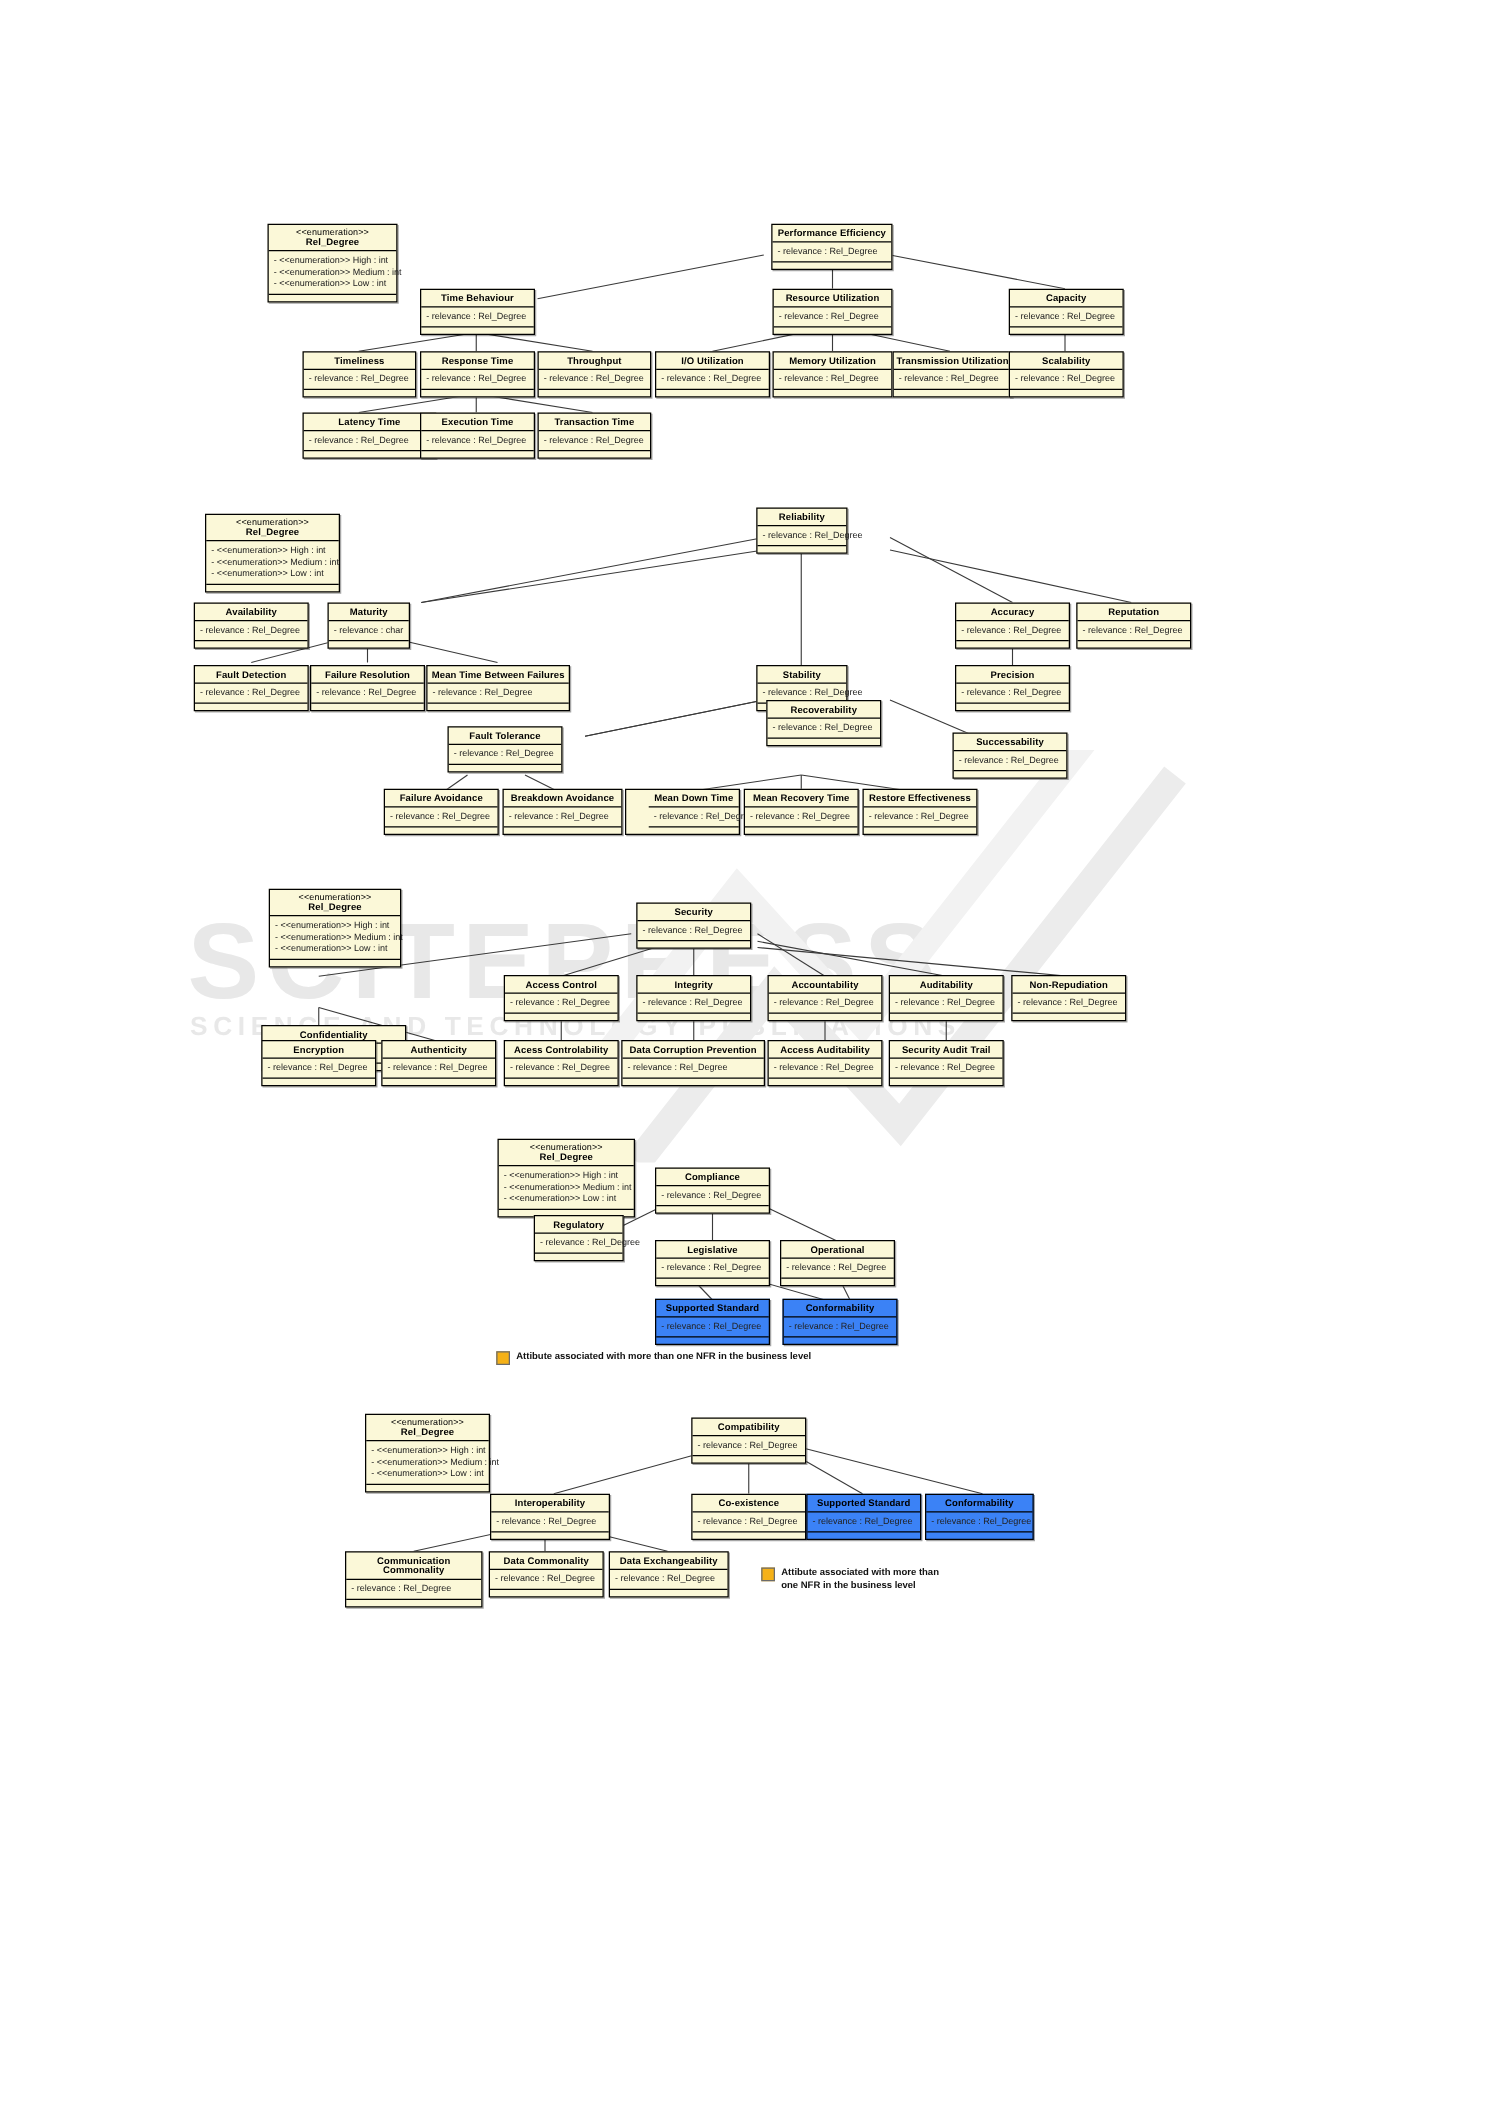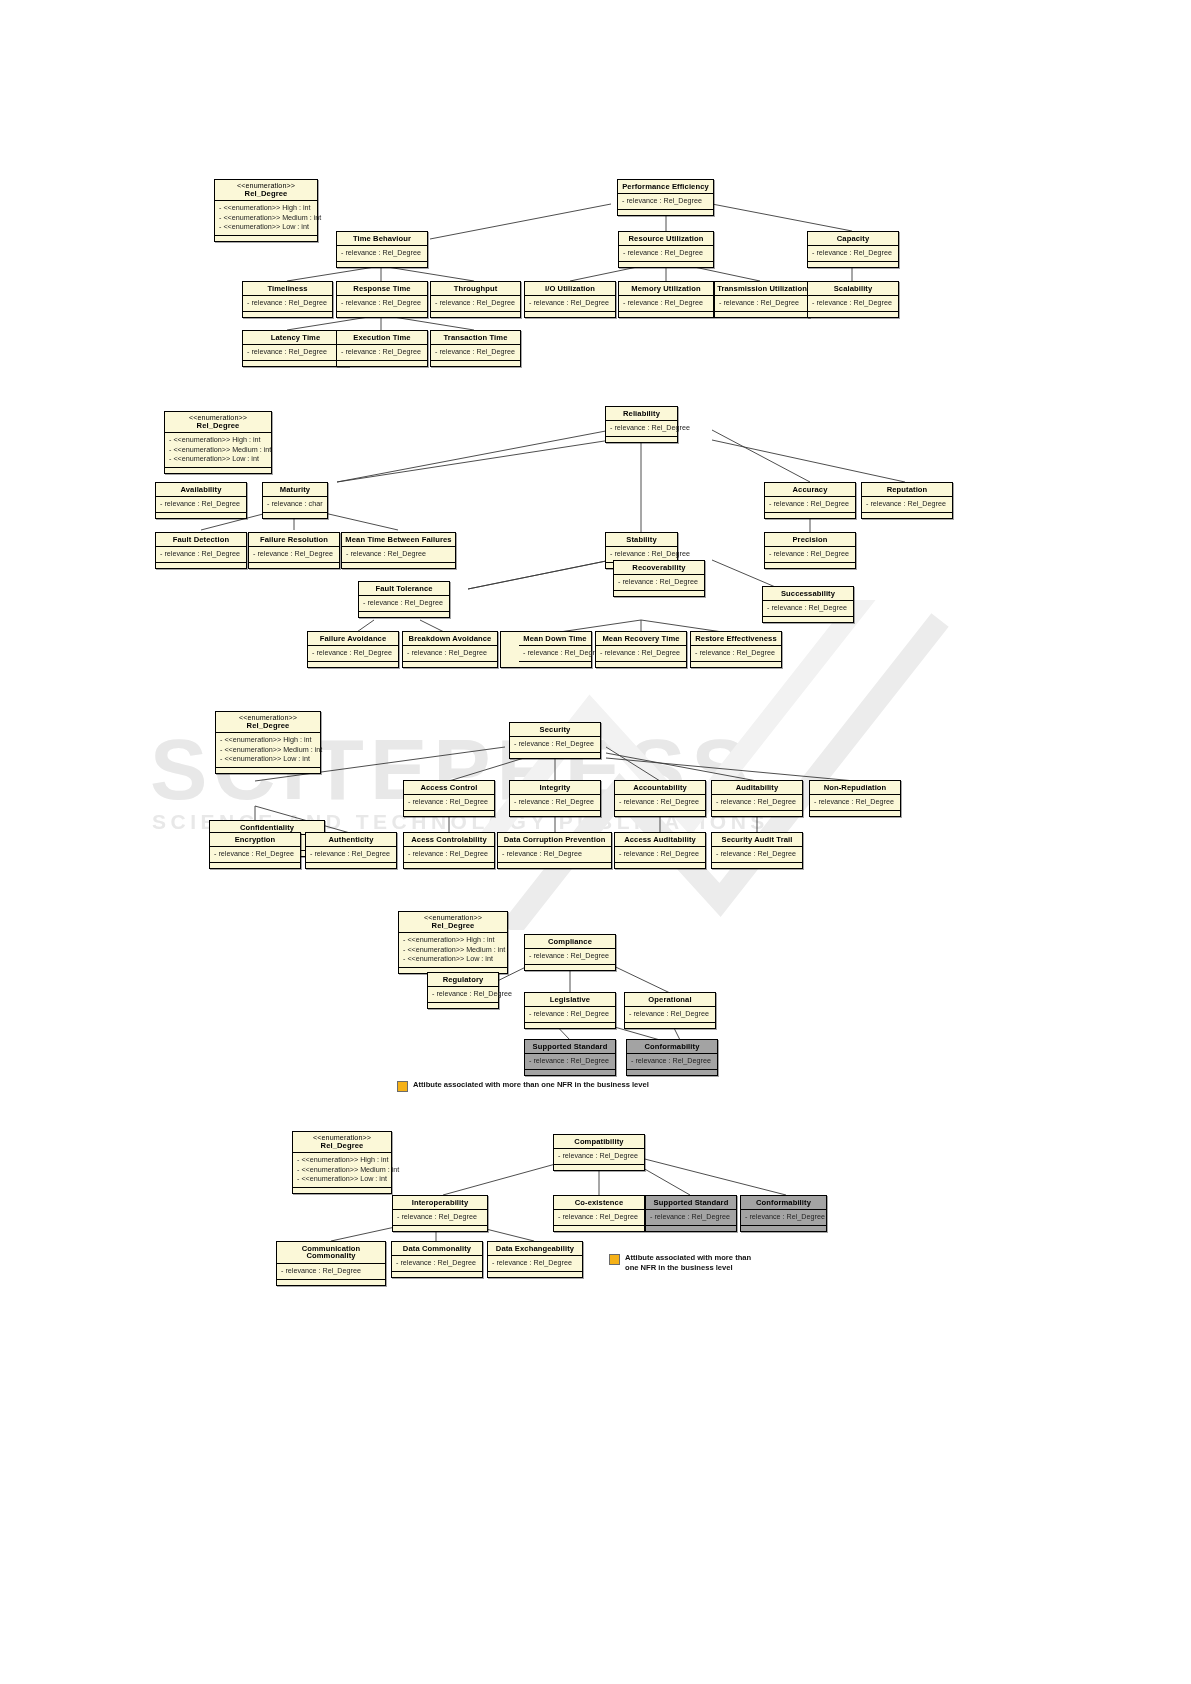--- a/index.html
+++ b/index.html
@@ -43,21 +43,21 @@
     color:#000; letter-spacing:0.1px;
   }
   .uml .attrs {
     font-size:7.2px; padding:2.5px 3px 2.5px 4px; line-height:1.35;
     border-bottom:1px solid #000; color:#222;
   }
   .uml .attrs div { white-space:nowrap; }
   .uml .ops { height:5px; }
   .uml.enum .name { border-bottom:1px solid #000; padding:2px 2px; }
   .uml.enum .name .st { display:block; font-weight:normal; font-size:7.2px; }
-  .uml.highlight { background:#a3a3a3; }
+  .uml.highlight { background:#3b82f6; }
   .uml.highlight .name { color:#000; }
 
   
   .legend { position:absolute; display:flex; align-items:flex-start; gap:5px; z-index:3; }
   .legend .swatch {
     width:11px; height:11px; background:#f5b117; border:1px solid #6b6b6b;
     flex:0 0 auto; margin-top:1px;
   }
   .legend .ltext { font-size:7.6px; font-weight:bold; color:#111; line-height:1.3; }
 </style>

